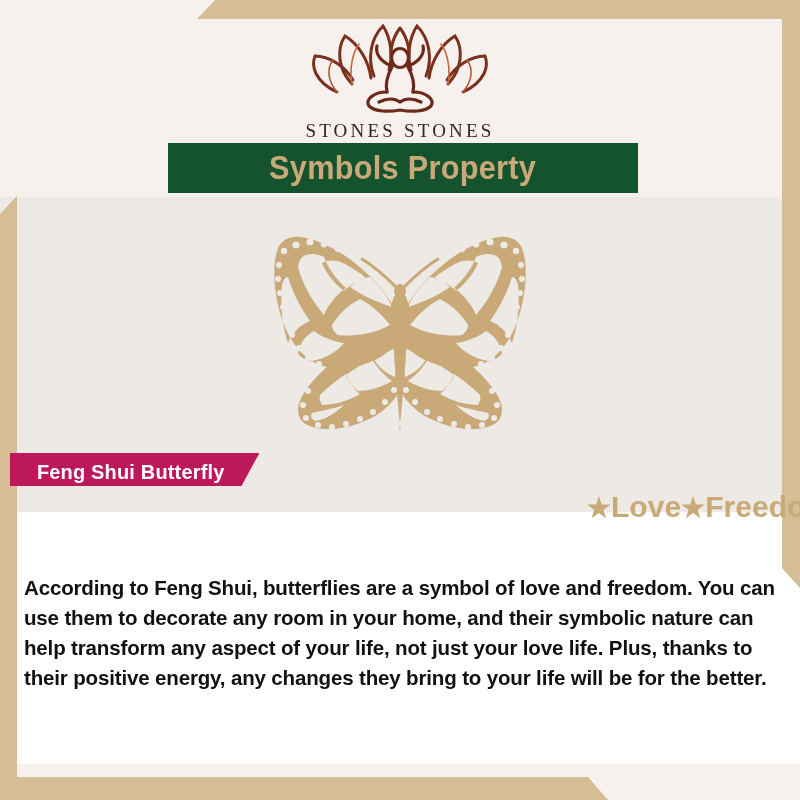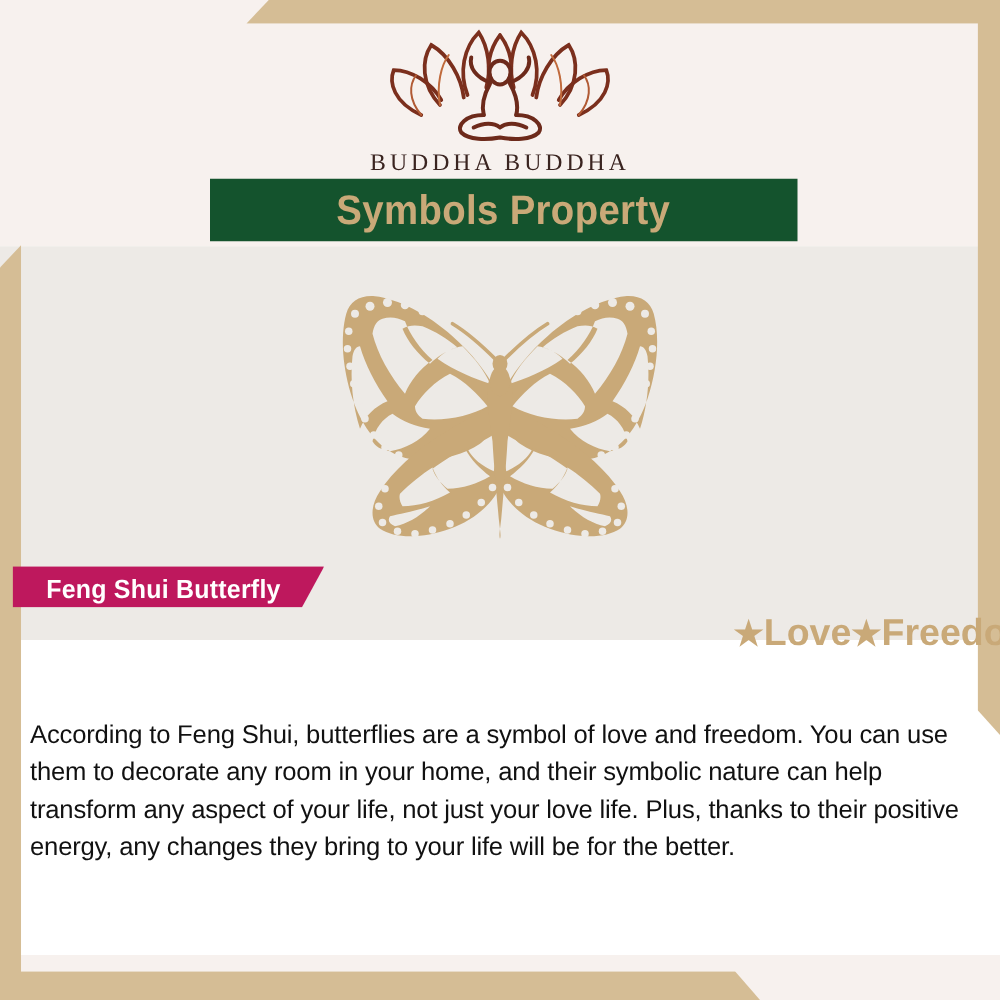--- a/index.html
+++ b/index.html
@@ -160,21 +160,21 @@
   }
   .subtitle .star { font-size: 27px; }
 
   
   .body-copy {
     position: absolute;
     left: 24px; top: 552px;
     width: 756px;
     font-family: "Liberation Sans", sans-serif;
     font-size: 20.5px;
-    font-weight: normal;
+    font-weight: bold;
     line-height: 30px;
     color: #111111;
     letter-spacing: -0.15px;
   }
 </style>
 </head>
 <body>
 
 <div class="poster">
 
@@ -217,21 +217,21 @@
         <path d="M85 44 C74 40 68 32 70 24"></path>
         <path d="M101 44 C112 40 118 32 116 24"></path>
 
         <path d="M85 45 C80 54 78 62 80 70"></path>
         <path d="M101 45 C106 54 108 62 106 70"></path>
 
         <path d="M80 70 C66 70 58 78 62 84 C68 90 82 90 93 88 C104 90 118 90 124 84 C128 78 120 70 106 70"></path>
         <path d="M72 80 C80 76 88 76 93 80 C98 76 106 76 114 80"></path>
       </g>
     </svg>
-    <span class="logo-word">BUDDHA BUDDHA</span>
+    <span class="logo-word">STONES STONES</span>
   </div>
 
   <div class="title-band">
     <span class="title-text">Symbols Property</span>
   </div>
 
   <div class="butterfly-wrap">
     <svg width="360" height="215" viewBox="0 0 360 215">
       <g fill="#c9a978">
 

